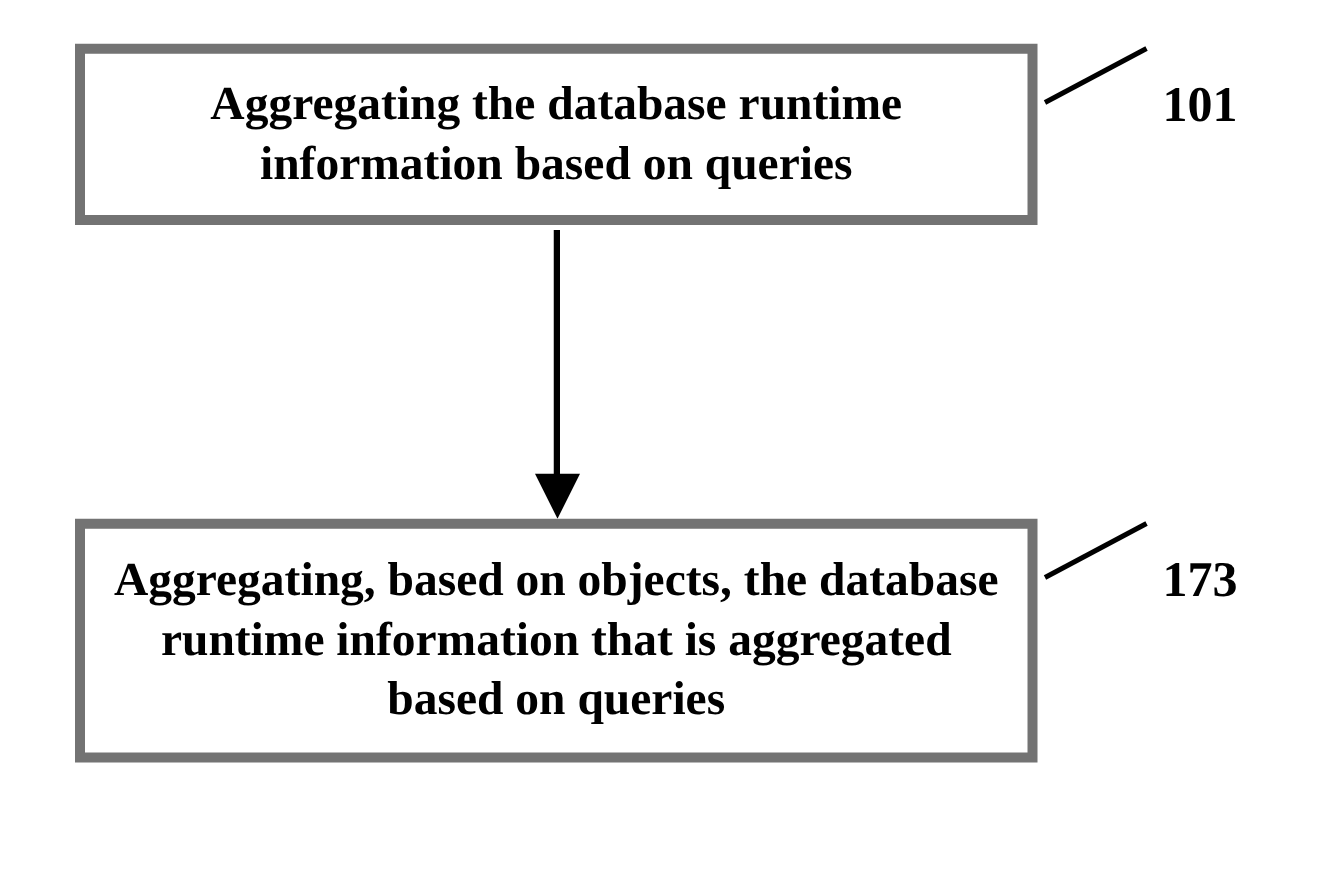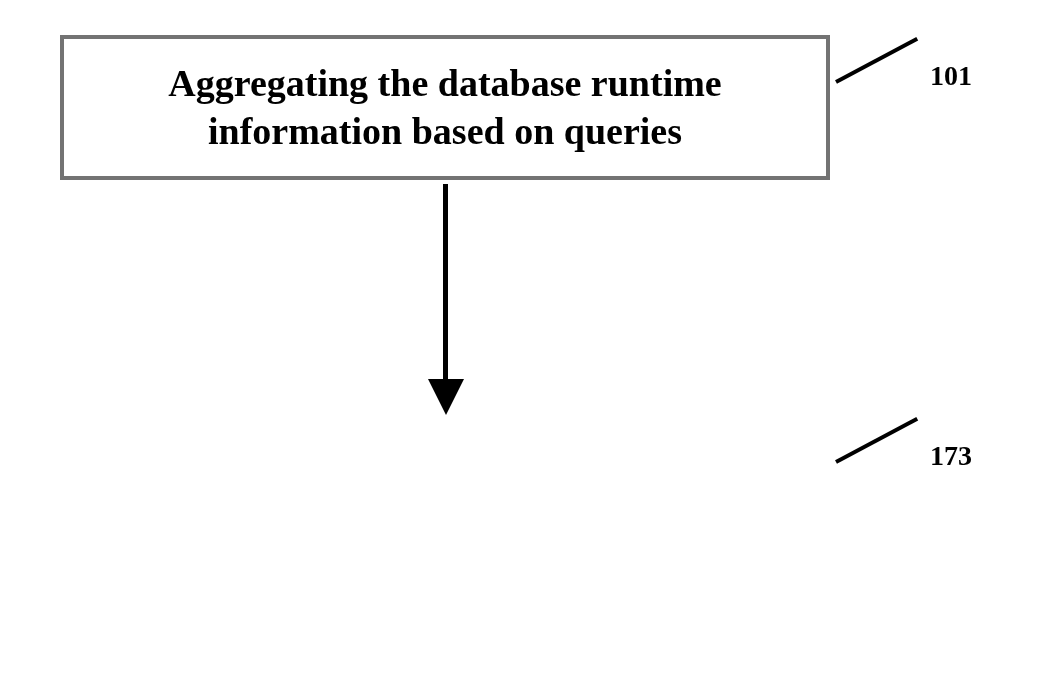--- a/index.html
+++ b/index.html
@@ -11,21 +11,21 @@
       font-family: "Times New Roman", Times, serif;
       position: relative;
     }
     .container {
       position: relative;
       width: 100%;
       height: 100%;
     }
     .box {
       position: absolute;
-      border: 4px solid #737373;
+      border: 8px solid #737373;
       background: #fff;
       display: flex;
       align-items: center;
       justify-content: center;
       text-align: center;
       font-weight: bold;
       font-size: 38px;
       line-height: 1.25;
       padding: 10px 20px;
       box-sizing: border-box;
@@ -38,21 +38,21 @@
     }
     .box-bottom {
       left: 60px;
       top: 415px;
       width: 770px;
       height: 195px;
     }
     .label {
       position: absolute;
       font-weight: bold;
-      font-size: 28px;
+      font-size: 40px;
     }
     .label-top {
       left: 930px;
       top: 60px;
     }
     .label-bottom {
       left: 930px;
       top: 440px;
     }
     .connector-line {
@@ -106,16 +106,19 @@
     <span>Aggregating the database runtime information based on queries</span>
   </div>
   <div class="connector-line connector-top"></div>
   <div class="label label-top">101</div>
 
   <div class="arrow-wrap">
     <div class="arrow-shaft"></div>
     <div class="arrow-head"></div>
   </div>
 
+  <div class="box box-bottom">
+    <span>Aggregating, based on objects, the database runtime information that is aggregated based on queries</span>
+  </div>
   <div class="connector-line connector-bottom"></div>
   <div class="label label-bottom">173</div>
 
 </div>
 
 </body></html>

